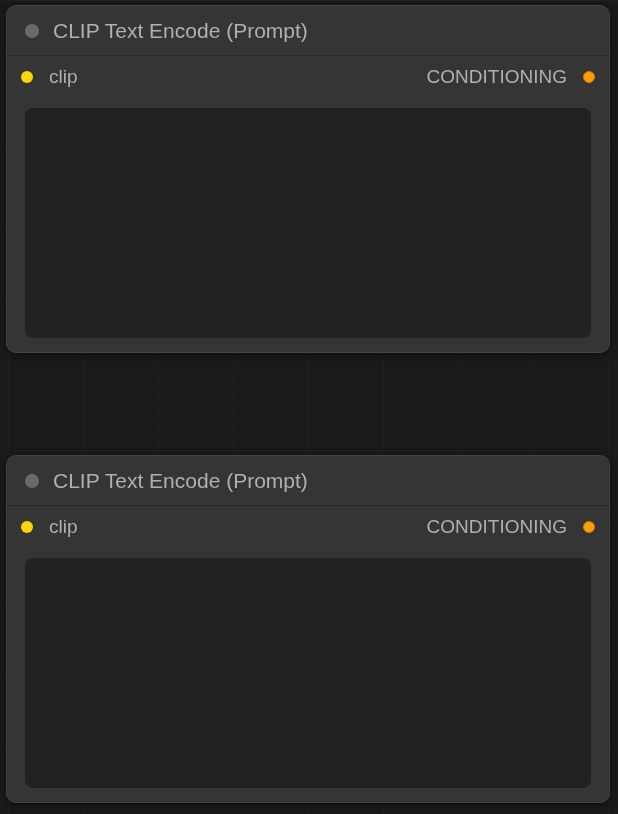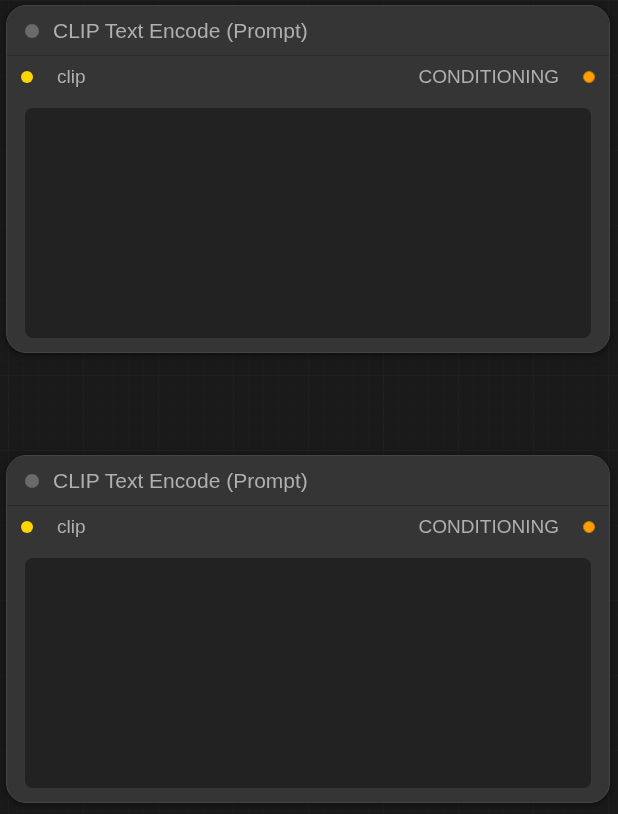--- a/index.html
+++ b/index.html
@@ -32,21 +32,21 @@
         linear-gradient(to right, #1e1e1e 1px, transparent 1px),
         linear-gradient(to bottom, #1e1e1e 1px, transparent 1px);
       background-size: 15px 15px;
       background-position: 8px 0;
       opacity: 0.5;
     }
     .node {
       position: absolute;
       background-color: #353535;
       border: 1px solid #444;
-      border-radius: 20px;
+      border-radius: 10px;
       box-shadow: 0 2px 8px rgba(0,0,0,0.5);
       overflow: hidden;
     }
     .node-1 {
       left: 6px;
       top: 5px;
       width: 604px;
       height: 348px;
     }
     .node-2 {
@@ -80,21 +80,21 @@
       height: 42px;
       display: flex;
       align-items: center;
       justify-content: space-between;
       padding: 0 14px;
       background-color: #353535;
     }
     .port-left, .port-right {
       display: flex;
       align-items: center;
-      gap: 24px;
+      gap: 16px;
     }
     .port-dot {
       width: 12px;
       height: 12px;
       border-radius: 50%;
       flex-shrink: 0;
     }
     .port-dot-yellow {
       background-color: #ffd500;
     }

